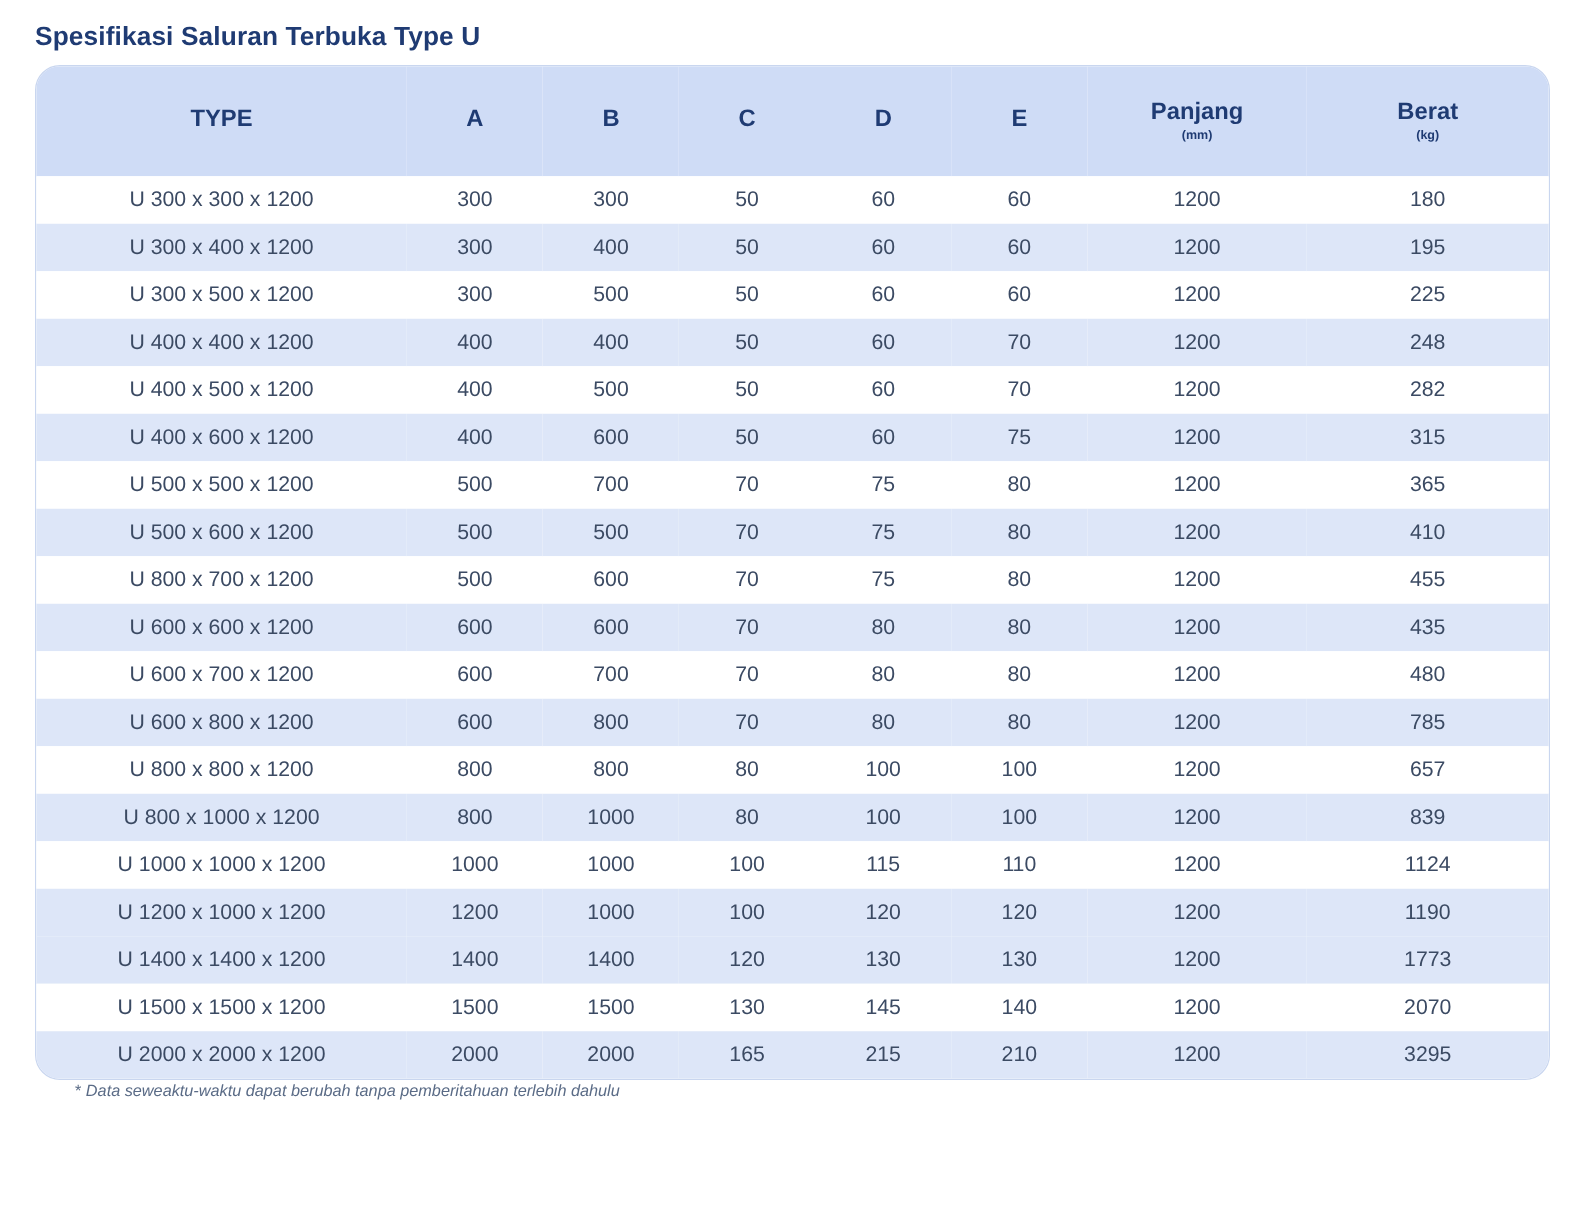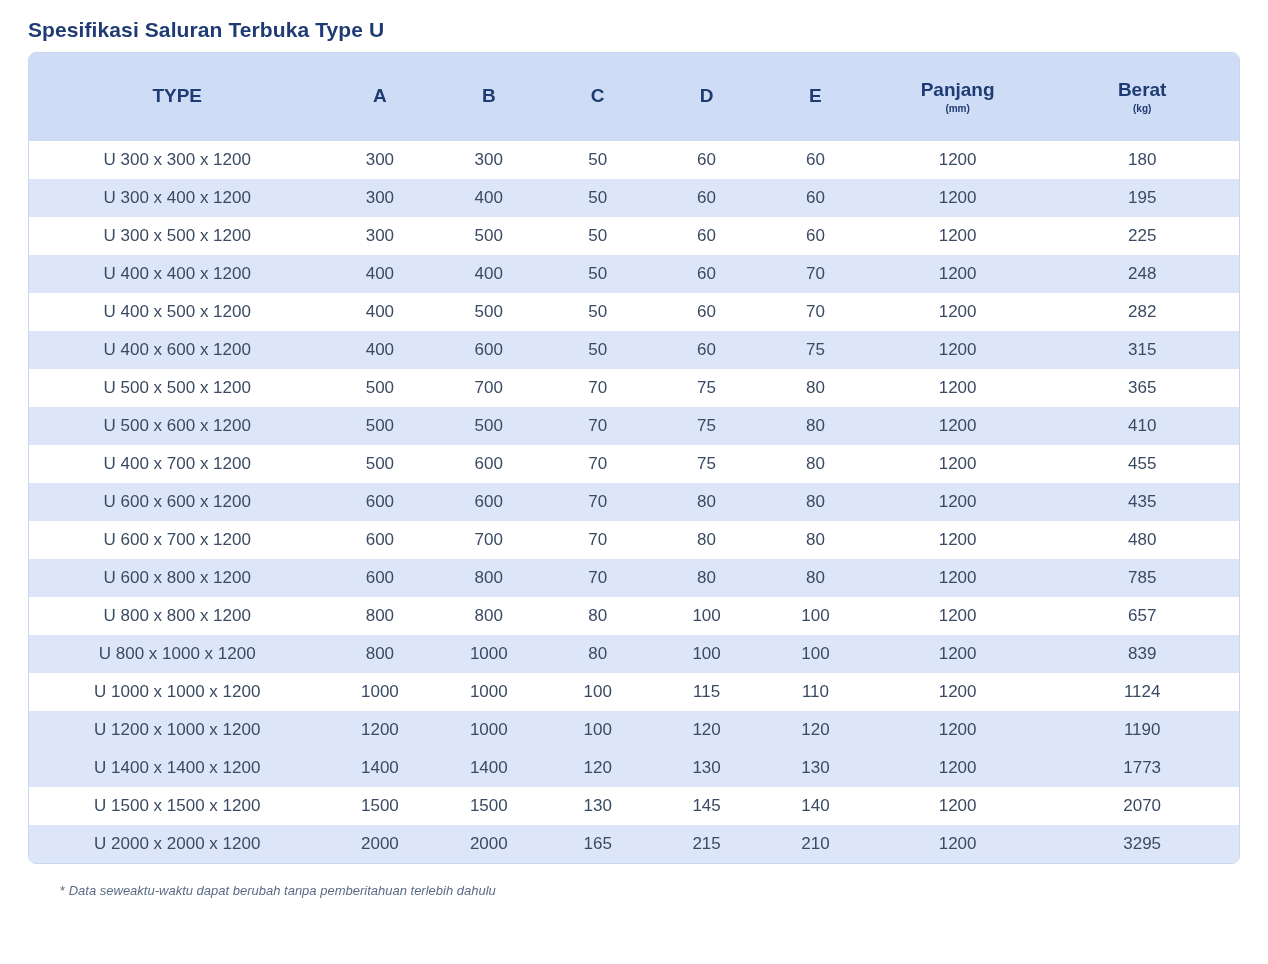--- a/index.html
+++ b/index.html
@@ -24,21 +24,21 @@
   .title {
     font-size: 21px;
     font-weight: bold;
     color: #1f3b73;
     letter-spacing: 0.1px;
     padding: 18px 0 10px 28px;
   }
   .table-wrap {
     margin: 0 28px 0 28px;
     border: 1px solid #c9d6ef;
-    border-radius: 8px;
+    border-radius: 20px;
     overflow: hidden;
     background: #ffffff;
   }
   table.spec {
     width: 100%;
     border-collapse: collapse;
     table-layout: fixed;
   }
   table.spec thead th {
     background: #cfdcf6;
@@ -78,21 +78,21 @@
   col.c-type  { width: 24.5%; }
   col.c-a     { width: 9.0%; }
   col.c-b     { width: 9.0%; }
   col.c-c     { width: 9.0%; }
   col.c-d     { width: 9.0%; }
   col.c-e     { width: 9.0%; }
   col.c-panj  { width: 14.5%; }
   col.c-berat { width: 16.0%; }
 
   .footnote {
-    margin: 19px 0 0 60px;
+    margin: 1px 0 0 60px;
     font-size: 13px;
     font-style: italic;
     color: #5a6b86;
   }
   .footnote .star {
     font-style: normal;
   }
 </style>
 </head>
 <body>
@@ -218,21 +218,21 @@
             <td class="type-cell">U 500 x 600 x 1200</td>
             <td>500</td>
             <td>500</td>
             <td>70</td>
             <td>75</td>
             <td>80</td>
             <td>1200</td>
             <td>410</td>
           </tr>
           <tr class="plain">
-            <td class="type-cell">U 400 x 700 x 1200</td>
+            <td class="type-cell">U 800 x 700 x 1200</td>
             <td>500</td>
             <td>600</td>
             <td>70</td>
             <td>75</td>
             <td>80</td>
             <td>1200</td>
             <td>455</td>
           </tr>
           <tr class="alt">
             <td class="type-cell">U 600 x 600 x 1200</td>

